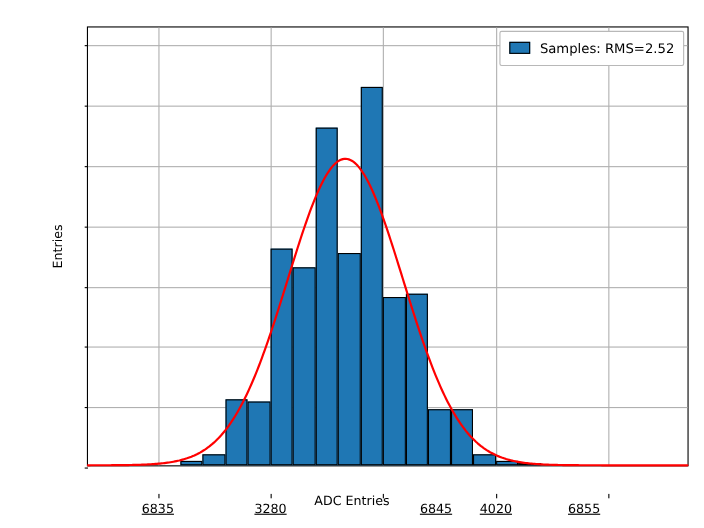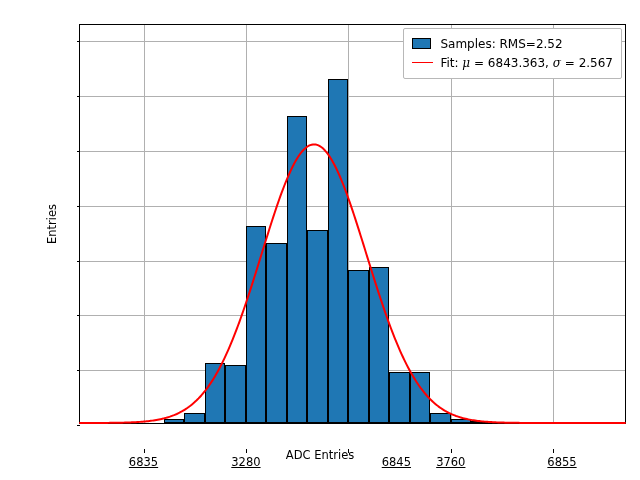--- a/index.html
+++ b/index.html
@@ -76,23 +76,23 @@
         <div class="ytick" style="top: 16.4384px;"></div>
       </div>
     <div id="ticks-x">
         <div class="xtick" style="left: 63.5094px;"></div>
         <div class="xtl" style="left: 63.5094px;">6835</div>
         <div class="xtick" style="left: 165.944px;"></div>
         <div class="xtl" style="left: 165.944px;">3280</div>
         <div class="xtick" style="left: 268.378px;"></div>
         <div class="xtl" style="left: 268.378px; margin-left: 48px;">6845</div>
         <div class="xtick" style="left: 370.813px;"></div>
-        <div class="xtl" style="left: 370.813px;">3760</div>
+        <div class="xtl" style="left: 370.813px;">4020</div>
         <div class="xtick" style="left: 473.247px;"></div>
-        <div class="xtl" style="left: 482px;">6855</div>
+        <div class="xtl" style="left: 451px;">6855</div>
       </div>
 
     <div id="bars">
         <div class="bar" style="left: 83.9963px; width: 20.4869px; height: 3.83562px; background: rgb(31, 119, 180); border-color: rgb(0, 0, 0);"></div>
         <div class="bar" style="left: 104.483px; width: 20.4869px; height: 10.411px; background: rgb(31, 119, 180); border-color: rgb(0, 0, 0);"></div>
         <div class="bar" style="left: 124.97px; width: 20.4869px; height: 59.726px; background: rgb(31, 119, 180); border-color: rgb(0, 0, 0);"></div>
         <div class="bar" style="left: 145.457px; width: 20.4869px; height: 58.0822px; background: rgb(31, 119, 180); border-color: rgb(0, 0, 0);"></div>
         <div class="bar" style="left: 165.944px; width: 20.4869px; height: 197.26px; background: rgb(31, 119, 180); border-color: rgb(0, 0, 0);"></div>
         <div class="bar" style="left: 186.431px; width: 20.4869px; height: 179.726px; background: rgb(31, 119, 180); border-color: rgb(0, 0, 0);"></div>
         <div class="bar" style="left: 206.918px; width: 20.4869px; height: 307.397px; background: rgb(31, 119, 180); border-color: rgb(0, 0, 0);"></div>
@@ -111,23 +111,19 @@
       <path id="fitpath" fill="none" stroke="#ff0000" stroke-width="2" stroke-linejoin="round" stroke-linecap="round" d="M0.00 399.99 L1.37 399.99 L2.73 399.98 L4.10 399.98 L5.47 399.98 L6.84 399.98 L8.20 399.97 L9.57 399.97 L10.94 399.97 L12.31 399.96 L13.67 399.96 L15.04 399.95 L16.41 399.95 L17.78 399.94 L19.15 399.94 L20.51 399.93 L21.88 399.92 L23.25 399.91 L24.62 399.91 L25.98 399.89 L27.35 399.88 L28.72 399.87 L30.08 399.86 L31.45 399.84 L32.82 399.83 L34.19 399.81 L35.55 399.79 L36.92 399.76 L38.29 399.74 L39.66 399.71 L41.03 399.69 L42.39 399.65 L43.76 399.62 L45.13 399.58 L46.50 399.54 L47.86 399.50 L49.23 399.45 L50.60 399.39 L51.97 399.34 L53.33 399.27 L54.70 399.21 L56.07 399.13 L57.43 399.05 L58.80 398.97 L60.17 398.87 L61.54 398.77 L62.90 398.66 L64.27 398.54 L65.64 398.42 L67.01 398.28 L68.37 398.13 L69.74 397.97 L71.11 397.80 L72.48 397.62 L73.85 397.42 L75.21 397.20 L76.58 396.98 L77.95 396.73 L79.32 396.47 L80.68 396.19 L82.05 395.89 L83.42 395.57 L84.78 395.22 L86.15 394.86 L87.52 394.47 L88.89 394.05 L90.25 393.61 L91.62 393.13 L92.99 392.63 L94.36 392.10 L95.73 391.53 L97.09 390.94 L98.46 390.30 L99.83 389.63 L101.20 388.91 L102.56 388.16 L103.93 387.36 L105.30 386.52 L106.67 385.64 L108.03 384.70 L109.40 383.72 L110.77 382.68 L112.13 381.59 L113.50 380.45 L114.87 379.25 L116.24 377.99 L117.60 376.66 L118.97 375.28 L120.34 373.83 L121.71 372.32 L123.07 370.73 L124.44 369.08 L125.81 367.36 L127.18 365.56 L128.55 363.69 L129.91 361.74 L131.28 359.72 L132.65 357.62 L134.02 355.44 L135.38 353.17 L136.75 350.83 L138.12 348.40 L139.48 345.89 L140.85 343.30 L142.22 340.62 L143.59 337.86 L144.95 335.02 L146.32 332.09 L147.69 329.07 L149.06 325.97 L150.43 322.79 L151.79 319.53 L153.16 316.18 L154.53 312.76 L155.90 309.26 L157.26 305.68 L158.63 302.02 L160.00 298.29 L161.37 294.49 L162.73 290.63 L164.10 286.70 L165.47 282.70 L166.83 278.65 L168.20 274.54 L169.57 270.38 L170.94 266.18 L172.30 261.93 L173.67 257.64 L175.04 253.32 L176.41 248.97 L177.77 244.59 L179.14 240.20 L180.51 235.79 L181.88 231.38 L183.25 226.96 L184.61 222.55 L185.98 218.15 L187.35 213.77 L188.72 209.41 L190.08 205.08 L191.45 200.78 L192.82 196.53 L194.18 192.33 L195.55 188.18 L196.92 184.10 L198.29 180.09 L199.65 176.15 L201.02 172.30 L202.39 168.54 L203.76 164.88 L205.13 161.31 L206.49 157.86 L207.86 154.53 L209.23 151.32 L210.60 148.23 L211.96 145.28 L213.33 142.47 L214.70 139.80 L216.07 137.29 L217.43 134.93 L218.80 132.73 L220.17 130.69 L221.53 128.82 L222.90 127.12 L224.27 125.60 L225.64 124.26 L227.00 123.09 L228.37 122.11 L229.74 121.31 L231.11 120.70 L232.47 120.28 L233.84 120.05 L235.21 120.01 L236.58 120.15 L237.95 120.49 L239.31 121.01 L240.68 121.72 L242.05 122.62 L243.42 123.70 L244.78 124.96 L246.15 126.40 L247.52 128.02 L248.88 129.81 L250.25 131.77 L251.62 133.89 L252.99 136.18 L254.35 138.63 L255.72 141.22 L257.09 143.97 L258.46 146.86 L259.83 149.88 L261.19 153.03 L262.56 156.31 L263.93 159.71 L265.30 163.22 L266.66 166.84 L268.03 170.56 L269.40 174.37 L270.77 178.27 L272.13 182.24 L273.50 186.29 L274.87 190.41 L276.23 194.59 L277.60 198.82 L278.97 203.09 L280.34 207.41 L281.70 211.76 L283.07 216.13 L284.44 220.52 L285.81 224.93 L287.17 229.34 L288.54 233.76 L289.91 238.17 L291.28 242.57 L292.65 246.96 L294.01 251.32 L295.38 255.65 L296.75 259.96 L298.12 264.23 L299.48 268.45 L300.85 272.63 L302.22 276.76 L303.58 280.84 L304.95 284.86 L306.32 288.82 L307.69 292.72 L309.05 296.55 L310.42 300.31 L311.79 304.00 L313.16 307.62 L314.53 311.16 L315.89 314.62 L317.26 318.00 L318.63 321.30 L320.00 324.52 L321.36 327.66 L322.73 330.71 L324.10 333.68 L325.47 336.56 L326.83 339.36 L328.20 342.08 L329.57 344.71 L330.93 347.26 L332.30 349.72 L333.67 352.10 L335.04 354.40 L336.40 356.62 L337.77 358.76 L339.14 360.82 L340.51 362.80 L341.87 364.71 L343.24 366.54 L344.61 368.30 L345.98 369.98 L347.35 371.60 L348.71 373.14 L350.08 374.62 L351.45 376.03 L352.82 377.38 L354.18 378.67 L355.55 379.90 L356.92 381.07 L358.28 382.19 L359.65 383.25 L361.02 384.26 L362.39 385.21 L363.75 386.12 L365.12 386.98 L366.49 387.80 L367.86 388.57 L369.23 389.30 L370.59 389.99 L371.96 390.65 L373.33 391.26 L374.70 391.84 L376.06 392.39 L377.43 392.91 L378.80 393.39 L380.17 393.85 L381.53 394.28 L382.90 394.68 L384.27 395.06 L385.63 395.41 L387.00 395.74 L388.37 396.05 L389.74 396.34 L391.10 396.61 L392.47 396.86 L393.84 397.10 L395.21 397.32 L396.57 397.53 L397.94 397.72 L399.31 397.89 L400.68 398.06 L402.05 398.21 L403.41 398.36 L404.78 398.49 L406.15 398.61 L407.52 398.72 L408.88 398.83 L410.25 398.93 L411.62 399.01 L412.98 399.10 L414.35 399.17 L415.72 399.24 L417.09 399.31 L418.45 399.37 L419.82 399.42 L421.19 399.47 L422.56 399.52 L423.93 399.56 L425.29 399.60 L426.66 399.64 L428.03 399.67 L429.40 399.70 L430.76 399.73 L432.13 399.75 L433.50 399.78 L434.87 399.80 L436.23 399.82 L437.60 399.83 L438.97 399.85 L440.33 399.86 L441.70 399.88 L443.07 399.89 L444.44 399.90 L445.80 399.91 L447.17 399.92 L448.54 399.93 L449.91 399.93 L451.27 399.94 L452.64 399.95 L454.01 399.95 L455.38 399.96 L456.75 399.96 L458.11 399.97 L459.48 399.97 L460.85 399.97 L462.22 399.98 L463.58 399.98 L464.95 399.98 L466.32 399.98 L467.68 399.98 L469.05 399.99 L470.42 399.99 L471.79 399.99 L473.15 399.99 L474.52 399.99 L475.89 399.99 L477.26 399.99 L478.63 399.99 L479.99 399.99 L481.36 400.00 L482.73 400.00 L484.10 400.00 L485.46 400.00 L486.83 400.00 L488.20 400.00 L489.57 400.00 L490.93 400.00 L492.30 400.00 L493.67 400.00 L495.03 400.00 L496.40 400.00 L497.77 400.00 L499.14 400.00 L500.50 400.00 L501.87 400.00 L503.24 400.00 L504.61 400.00 L505.97 400.00 L507.34 400.00 L508.71 400.00 L510.08 400.00 L511.45 400.00 L512.81 400.00 L514.18 400.00 L515.55 400.00 L516.92 400.00 L518.28 400.00 L519.65 400.00 L521.02 400.00 L522.38 400.00 L523.75 400.00 L525.12 400.00 L526.49 400.00 L527.85 400.00 L529.22 400.00 L530.59 400.00 L531.96 400.00 L533.33 400.00 L534.69 400.00 L536.06 400.00 L537.43 400.00 L538.80 400.00 L540.16 400.00 L541.53 400.00 L542.90 400.00 L544.27 400.00 L545.63 400.00 L547.00 400.00"></path>
     </svg>
 
     <div id="ylabel">Entries</div>
 
     <div id="legend">
       <div class="lrow">
         <span class="lpatch"></span>
         <span class="ltext">Samples: RMS=2.52</span>
       </div>
-      <div class="lrow">
-        <span class="lline"></span>
-        <span class="ltext"><span>Fit: </span><i>μ</i><span> = 6843.363, </span><i>σ</i><span> = 2.567</span></span>
-      </div>
     </div>
 
   </div>
 
   <div id="xlabel">ADC Entries</div>
 
 </div>
 
 </body></html>

